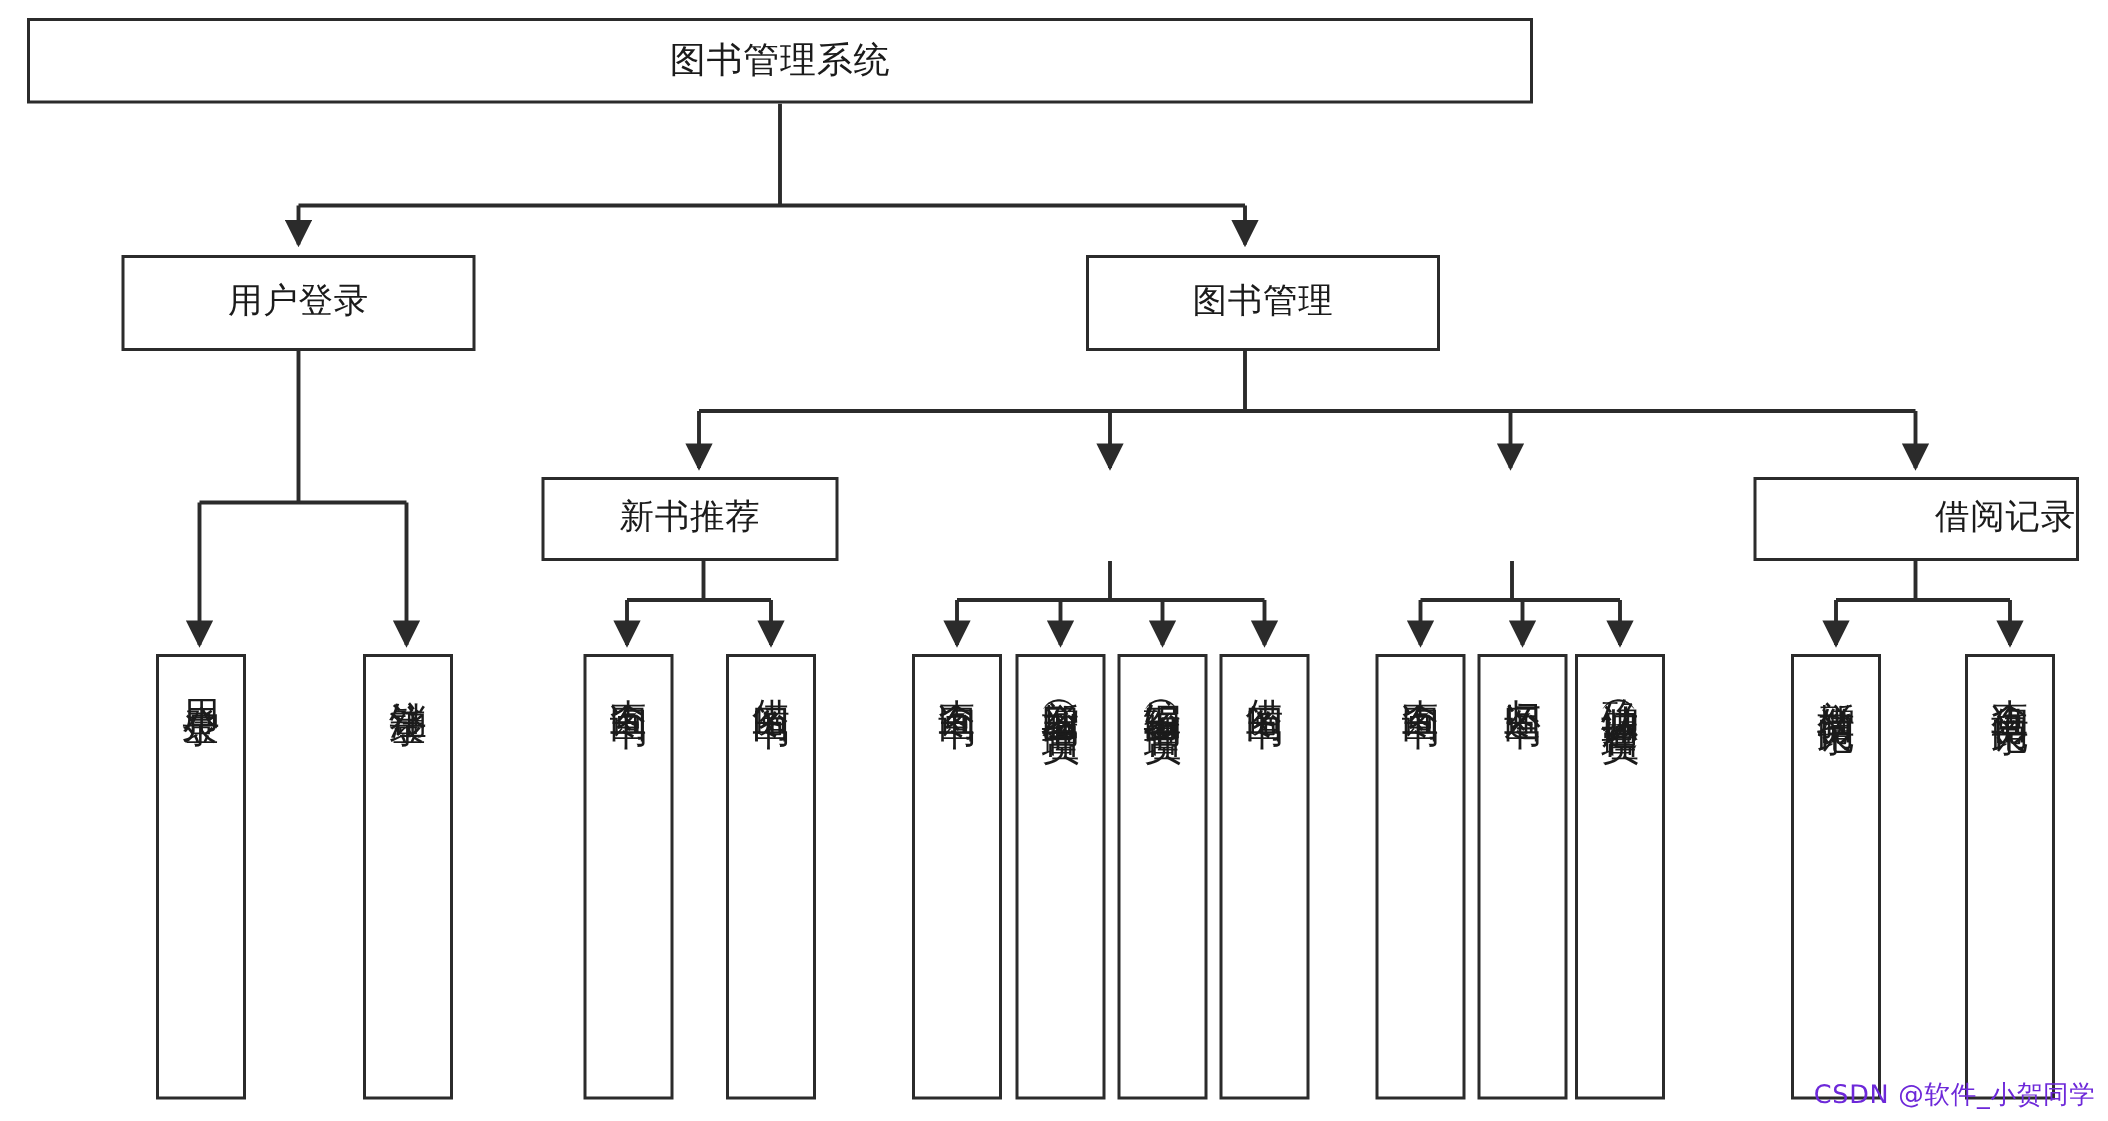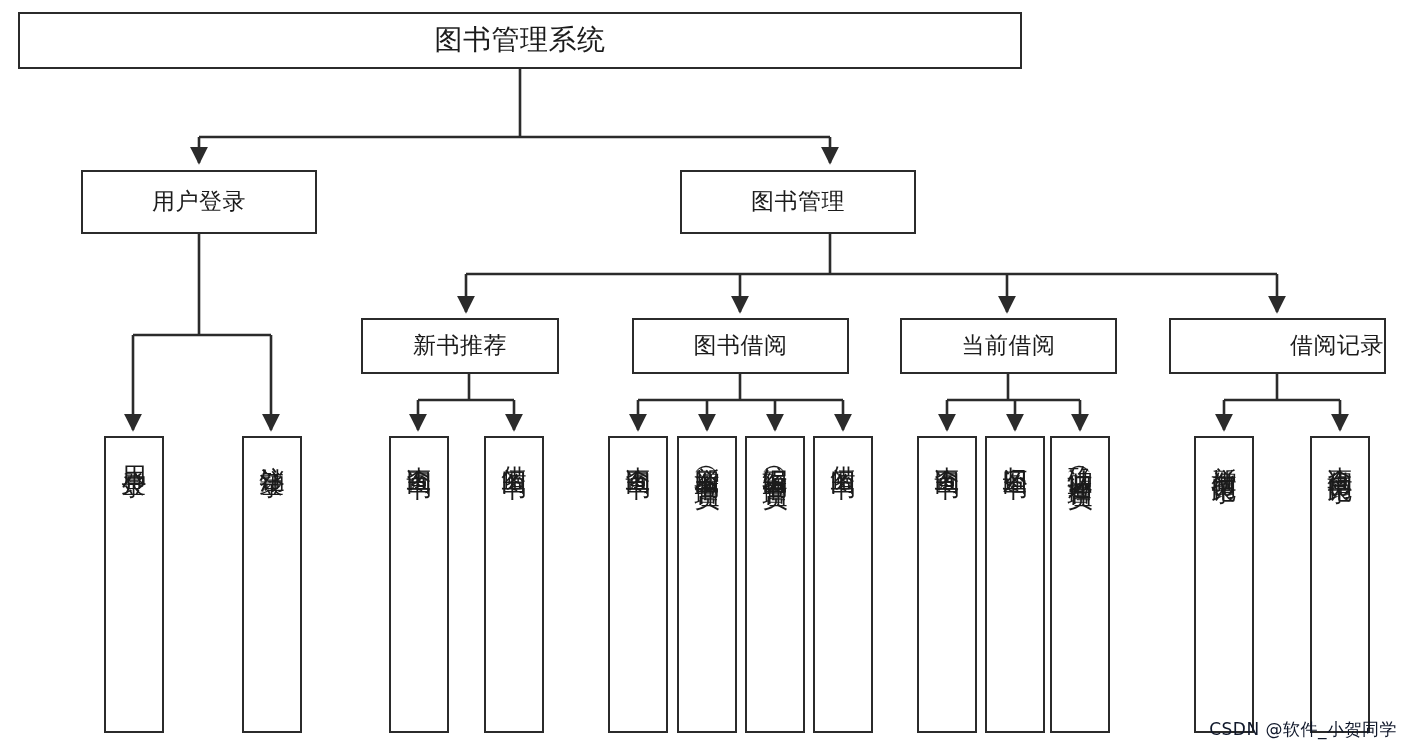--- a/index.html
+++ b/index.html
@@ -38,42 +38,42 @@
     display: block;
     text-align: center;
     line-height: 1.02;
     letter-spacing: 0.5px;
   }
   
   .node.horiz .node-label {
     font-size: 23px;
   }
   .node.root .node-label {
-    font-size: 28px;
+    font-size: 24px;
   }
   
   .node.vert {
     align-items: flex-start;
     justify-content: center;
     padding-top: 8px;
   }
   .node.vert .node-label {
     writing-mode: vertical-rl;
     text-orientation: upright;
     font-size: 25px;
     line-height: 1;
     letter-spacing: 3px;
     white-space: nowrap;
   }
   #watermark {
     position: absolute;
     right: 8px;
     bottom: 6px;
     font-size: 17px;
-    color: #0f172a;
+    color: #6d28d9;
     letter-spacing: 0.5px;
     white-space: nowrap;
     pointer-events: none;
     margin-top: 11px;
   }
 </style>
 </head>
 <body>
 
 <div id="canvas">
@@ -128,32 +128,26 @@
     </g>
   </svg>
 
   <div class="node horiz root" style="left:18px; top:12px; width:1004px; height:57px;">
     <span class="node-label">图书管理系统</span>
   </div>
 
   <div class="node horiz" style="left:81px; top:170px; width:236px; height:64px;">
     <span class="node-label">用户登录</span>
   </div>
-  <div class="node horiz" style="left:680px; top:170px; width:236px; height:64px;">
+  <div class="node horiz" style="left:724px; top:170px; width:236px; height:64px;">
     <span class="node-label">图书管理</span>
   </div>
 
   <div class="node horiz" style="left:361px; top:318px; width:198px; height:56px;">
     <span class="node-label">新书推荐</span>
-  </div>
-  <div class="node horiz" style="left:632px; top:318px; width:217px; height:56px;">
-    <span class="node-label">图书借阅</span>
-  </div>
-  <div class="node horiz" style="left:900px; top:318px; width:217px; height:56px;">
-    <span class="node-label">当前借阅</span>
   </div>
   <div class="node horiz" style="left:1169px; top:318px; width:217px; height:56px;justify-content:flex-end;">
     <span class="node-label">借阅记录</span>
   </div>
 
   <div class="node vert" style="left:104px; top:436px; width:60px; height:297px;">
     <span class="node-label">用户登录</span>
   </div>
   <div class="node vert" style="left:242px; top:436px; width:60px; height:297px;">
     <span class="node-label">注销登录</span>

